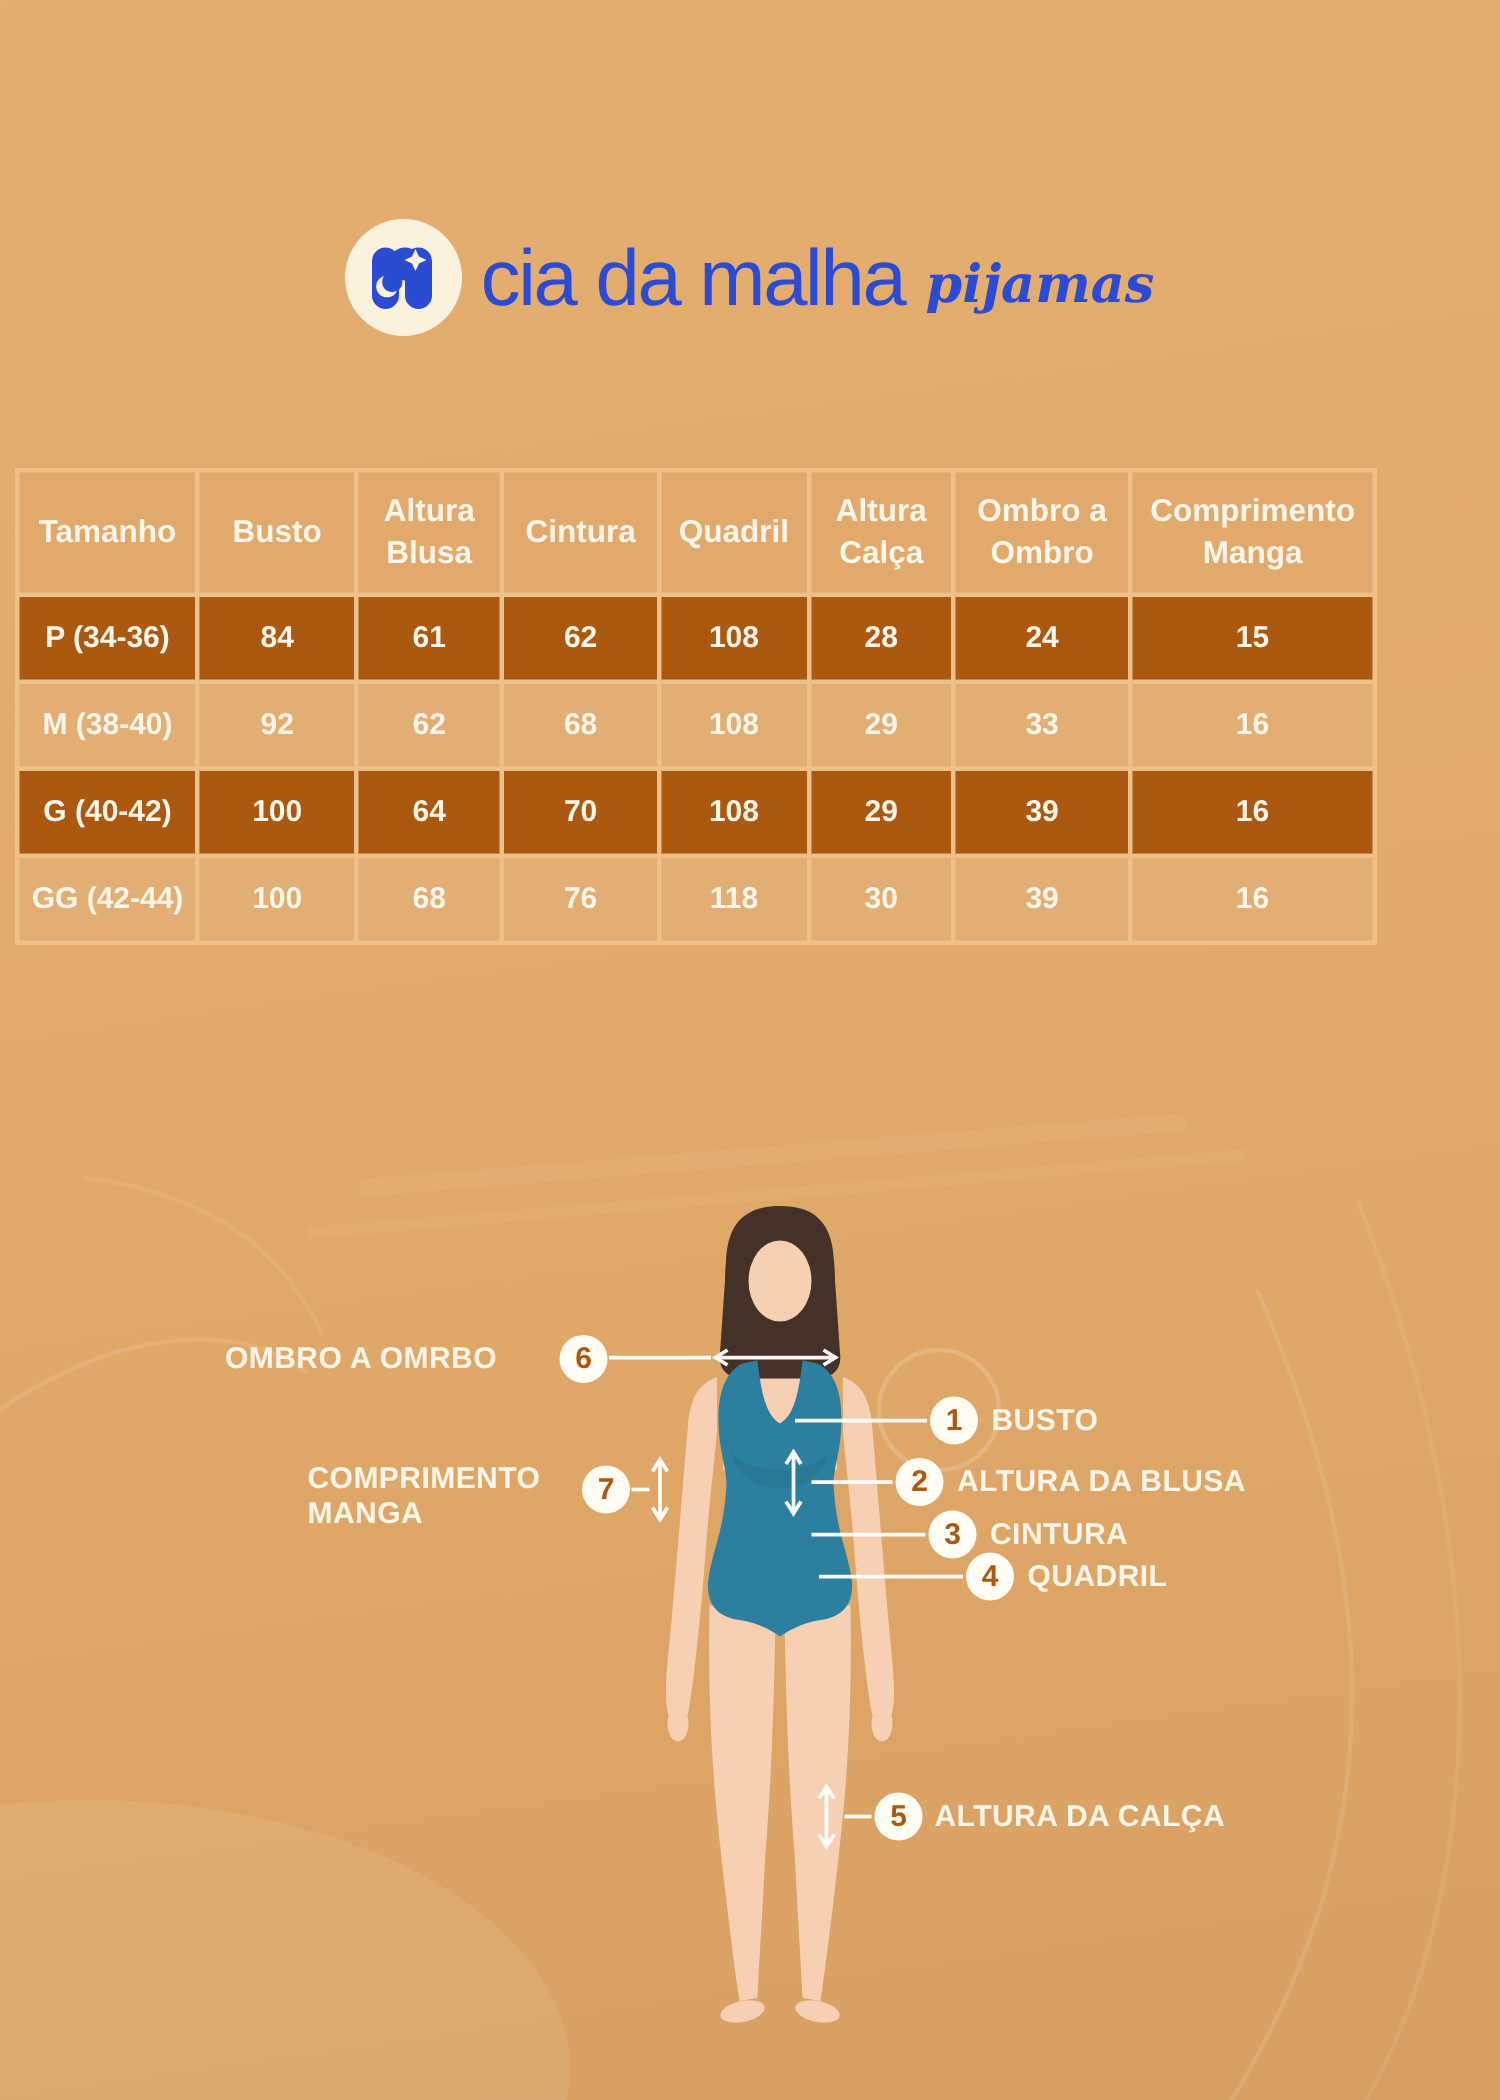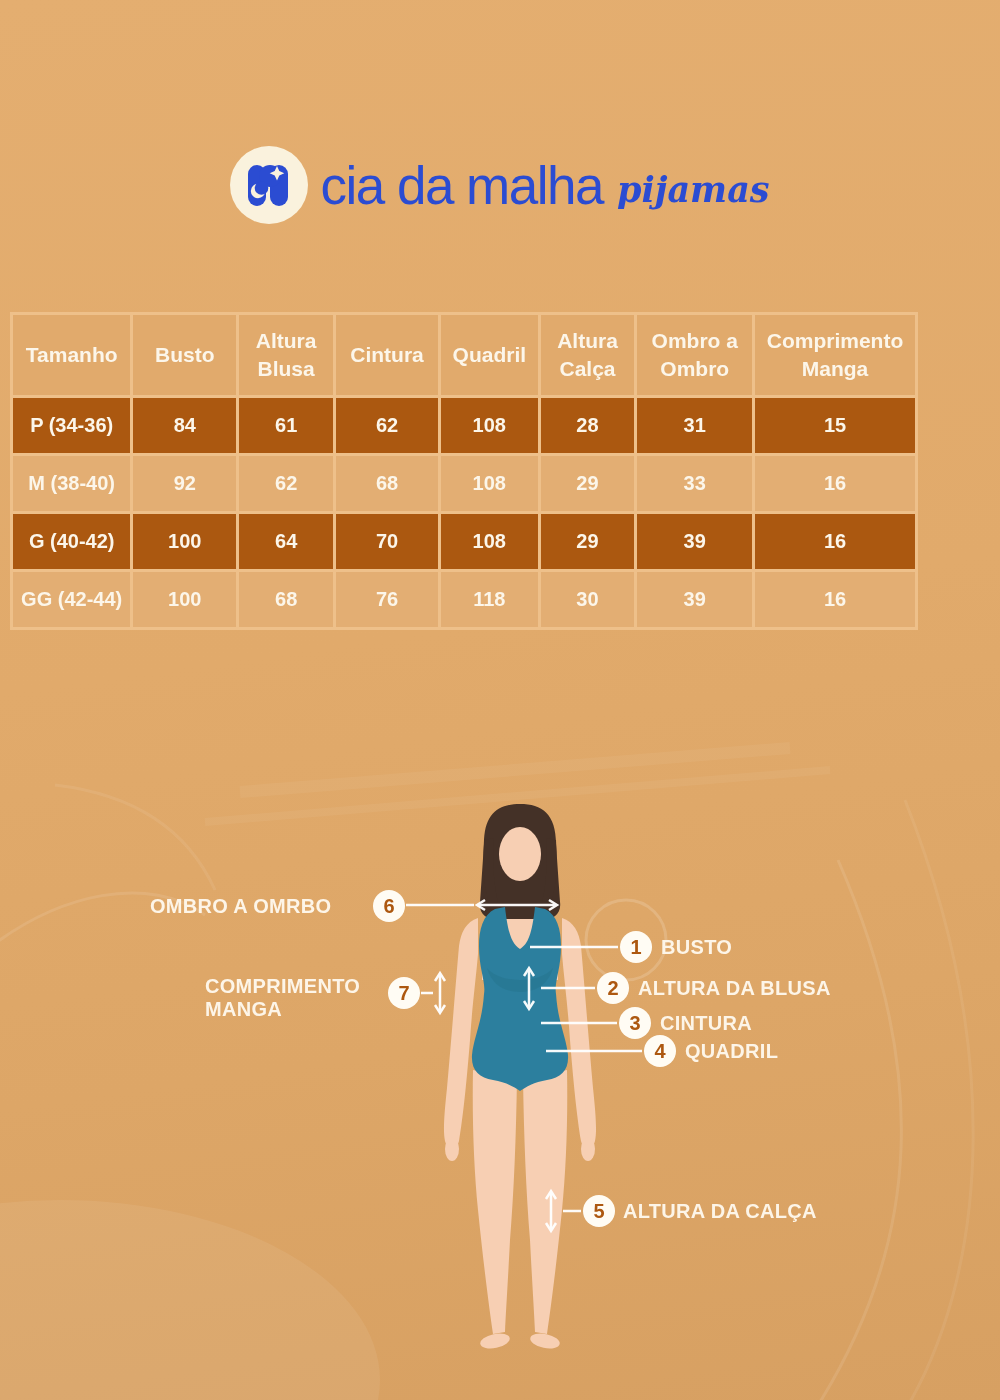--- a/index.html
+++ b/index.html
@@ -89,21 +89,21 @@
       </tr>
     </thead>
     <tbody>
       <tr class="hl">
         <td>P (34-36)</td>
         <td>84</td>
         <td>61</td>
         <td>62</td>
         <td>108</td>
         <td>28</td>
-        <td>31</td>
+        <td>24</td>
         <td>15</td>
       </tr>
       <tr class="norm">
         <td>M (38-40)</td>
         <td>92</td>
         <td>62</td>
         <td>68</td>
         <td>108</td>
         <td>29</td>
         <td>33</td>

